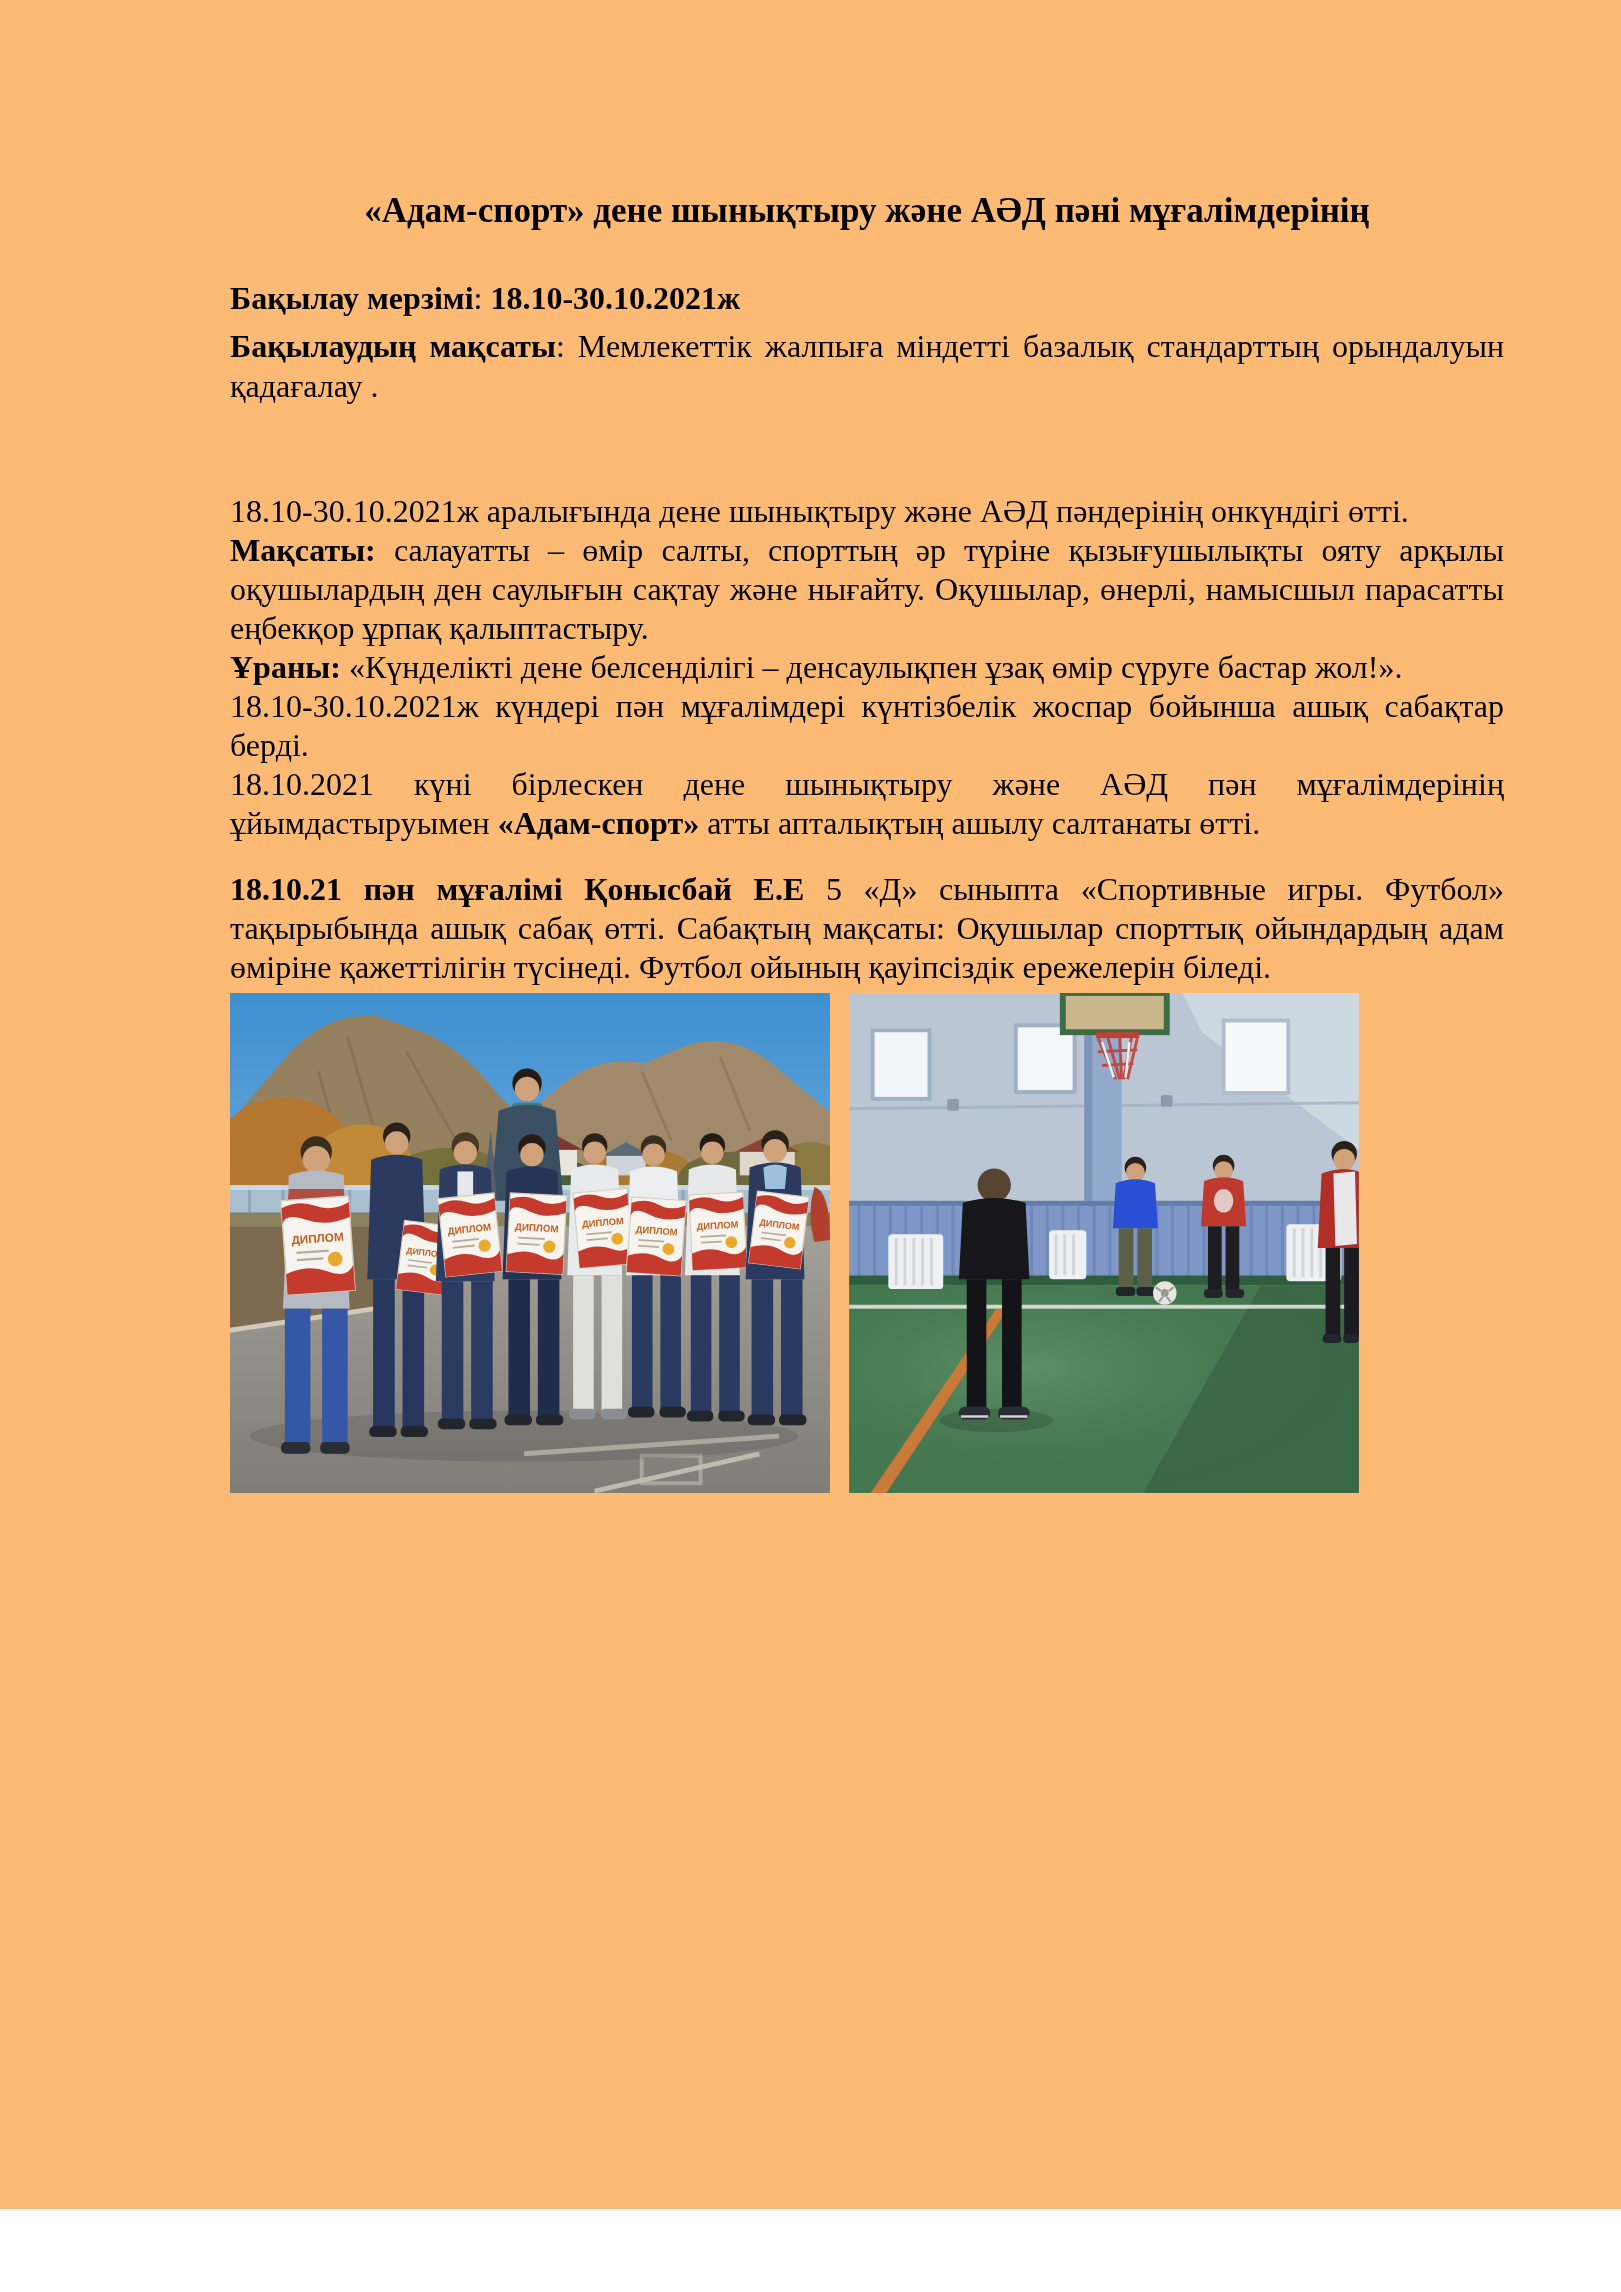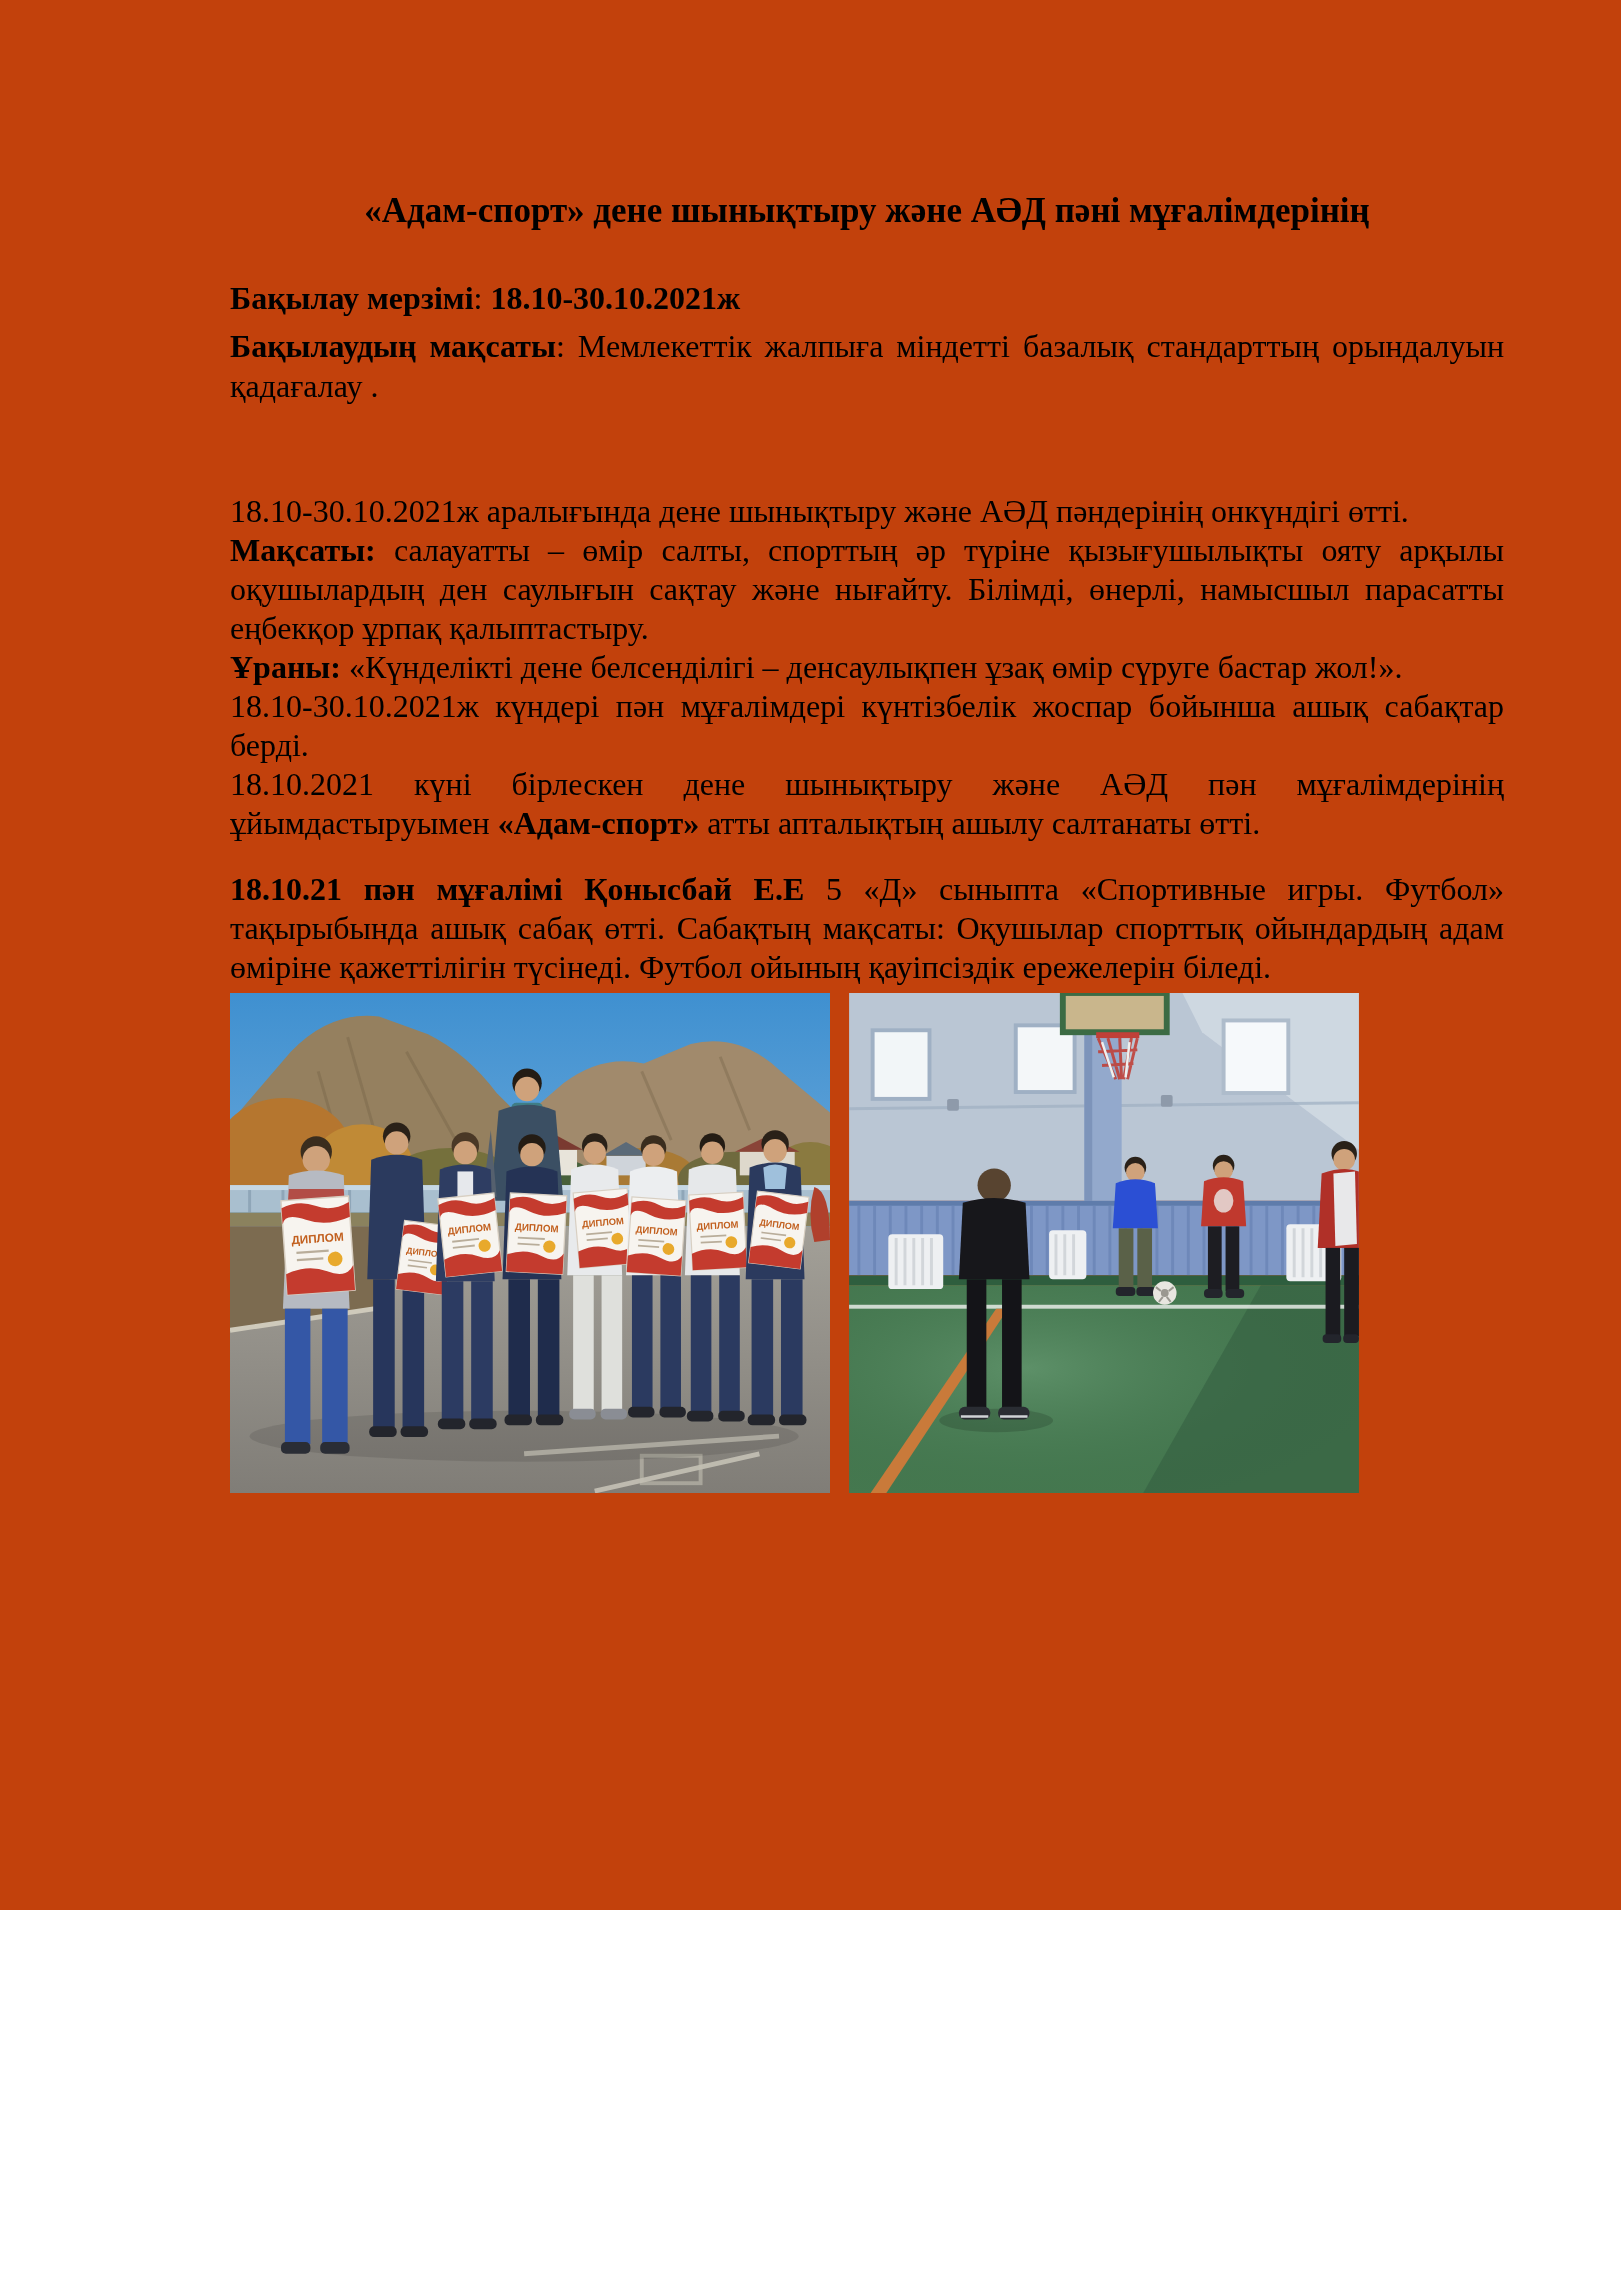--- a/index.html
+++ b/index.html
@@ -1,20 +1,20 @@
 <!DOCTYPE html>
 <html><head>
 <meta charset="utf-8">
 <style>
   html, body { margin: 0; padding: 0; background: #ffffff; }
   .page {
     position: relative;
     width: 1621px;
-    height: 1910px;
-    background: #c2410c;
+    height: 2209px;
+    background: #fdba74;
     color: #000000;
     font-family: "Liberation Serif", serif;
     overflow: hidden;
   }
   .content {
     padding: 186px 117px 0 230px; 
   }
   .doc-title {
     font-size: 35px;
     font-weight: bold;
@@ -56,21 +56,21 @@
       <span style="display:block">«Адам-спорт» дене шынықтыру және АӘД  пәні мұғалімдерінің</span>
     </h1>
 
     <div class="info-block">
       <p><b>Бақылау мерзімі</b><span>: </span><b>18.10-30.10.2021ж</b></p>
       <p><b>Бақылаудың  мақсаты</b><span>: </span><span>Мемлекеттік жалпыға міндетті базалық стандарттың орындалуын қадағалау .</span></p>
     </div>
 
     <div class="report">
       <p>18.10-30.10.2021ж аралығында дене шынықтыру және АӘД пәндерінің онкүндігі өтті.</p>
-      <p><b>Мақсаты:</b><span> салауатты – өмір салты, спорттың әр түріне қызығушылықты ояту арқылы оқушылардың ден саулығын сақтау және нығайту. Білімді, өнерлі, намысшыл парасатты еңбекқор ұрпақ қалыптастыру.</span></p>
+      <p><b>Мақсаты:</b><span> салауатты – өмір салты, спорттың әр түріне қызығушылықты ояту арқылы оқушылардың ден саулығын сақтау және нығайту. Оқушылар, өнерлі, намысшыл парасатты еңбекқор ұрпақ қалыптастыру.</span></p>
       <p><b>Ұраны:</b><span> «Күнделікті дене белсенділігі – денсаулықпен ұзақ өмір сүруге бастар жол!».</span></p>
       <p>18.10-30.10.2021ж күндері пән мұғалімдері күнтізбелік жоспар бойынша ашық сабақтар берді.</p>
       <p><span>18.10.2021 күні бірлескен дене шынықтыру және АӘД пән мұғалімдерінің ұйымдастыруымен </span><b>«Адам-спорт»</b><span> атты апталықтың ашылу салтанаты өтті.</span></p>
     </div>
 
     <div class="lesson">
       <p><b>18.10.21 пән мұғалімі Қонысбай Е.Е</b><span> 5 «Д» сыныпта «Спортивные игры. Футбол» тақырыбында ашық сабақ өтті. Сабақтың мақсаты: Оқушылар спорттық ойындардың адам өміріне қажеттілігін түсінеді. Футбол ойының қауіпсіздік ережелерін біледі.</span></p>
     </div>
 
     <div class="photos-row">

